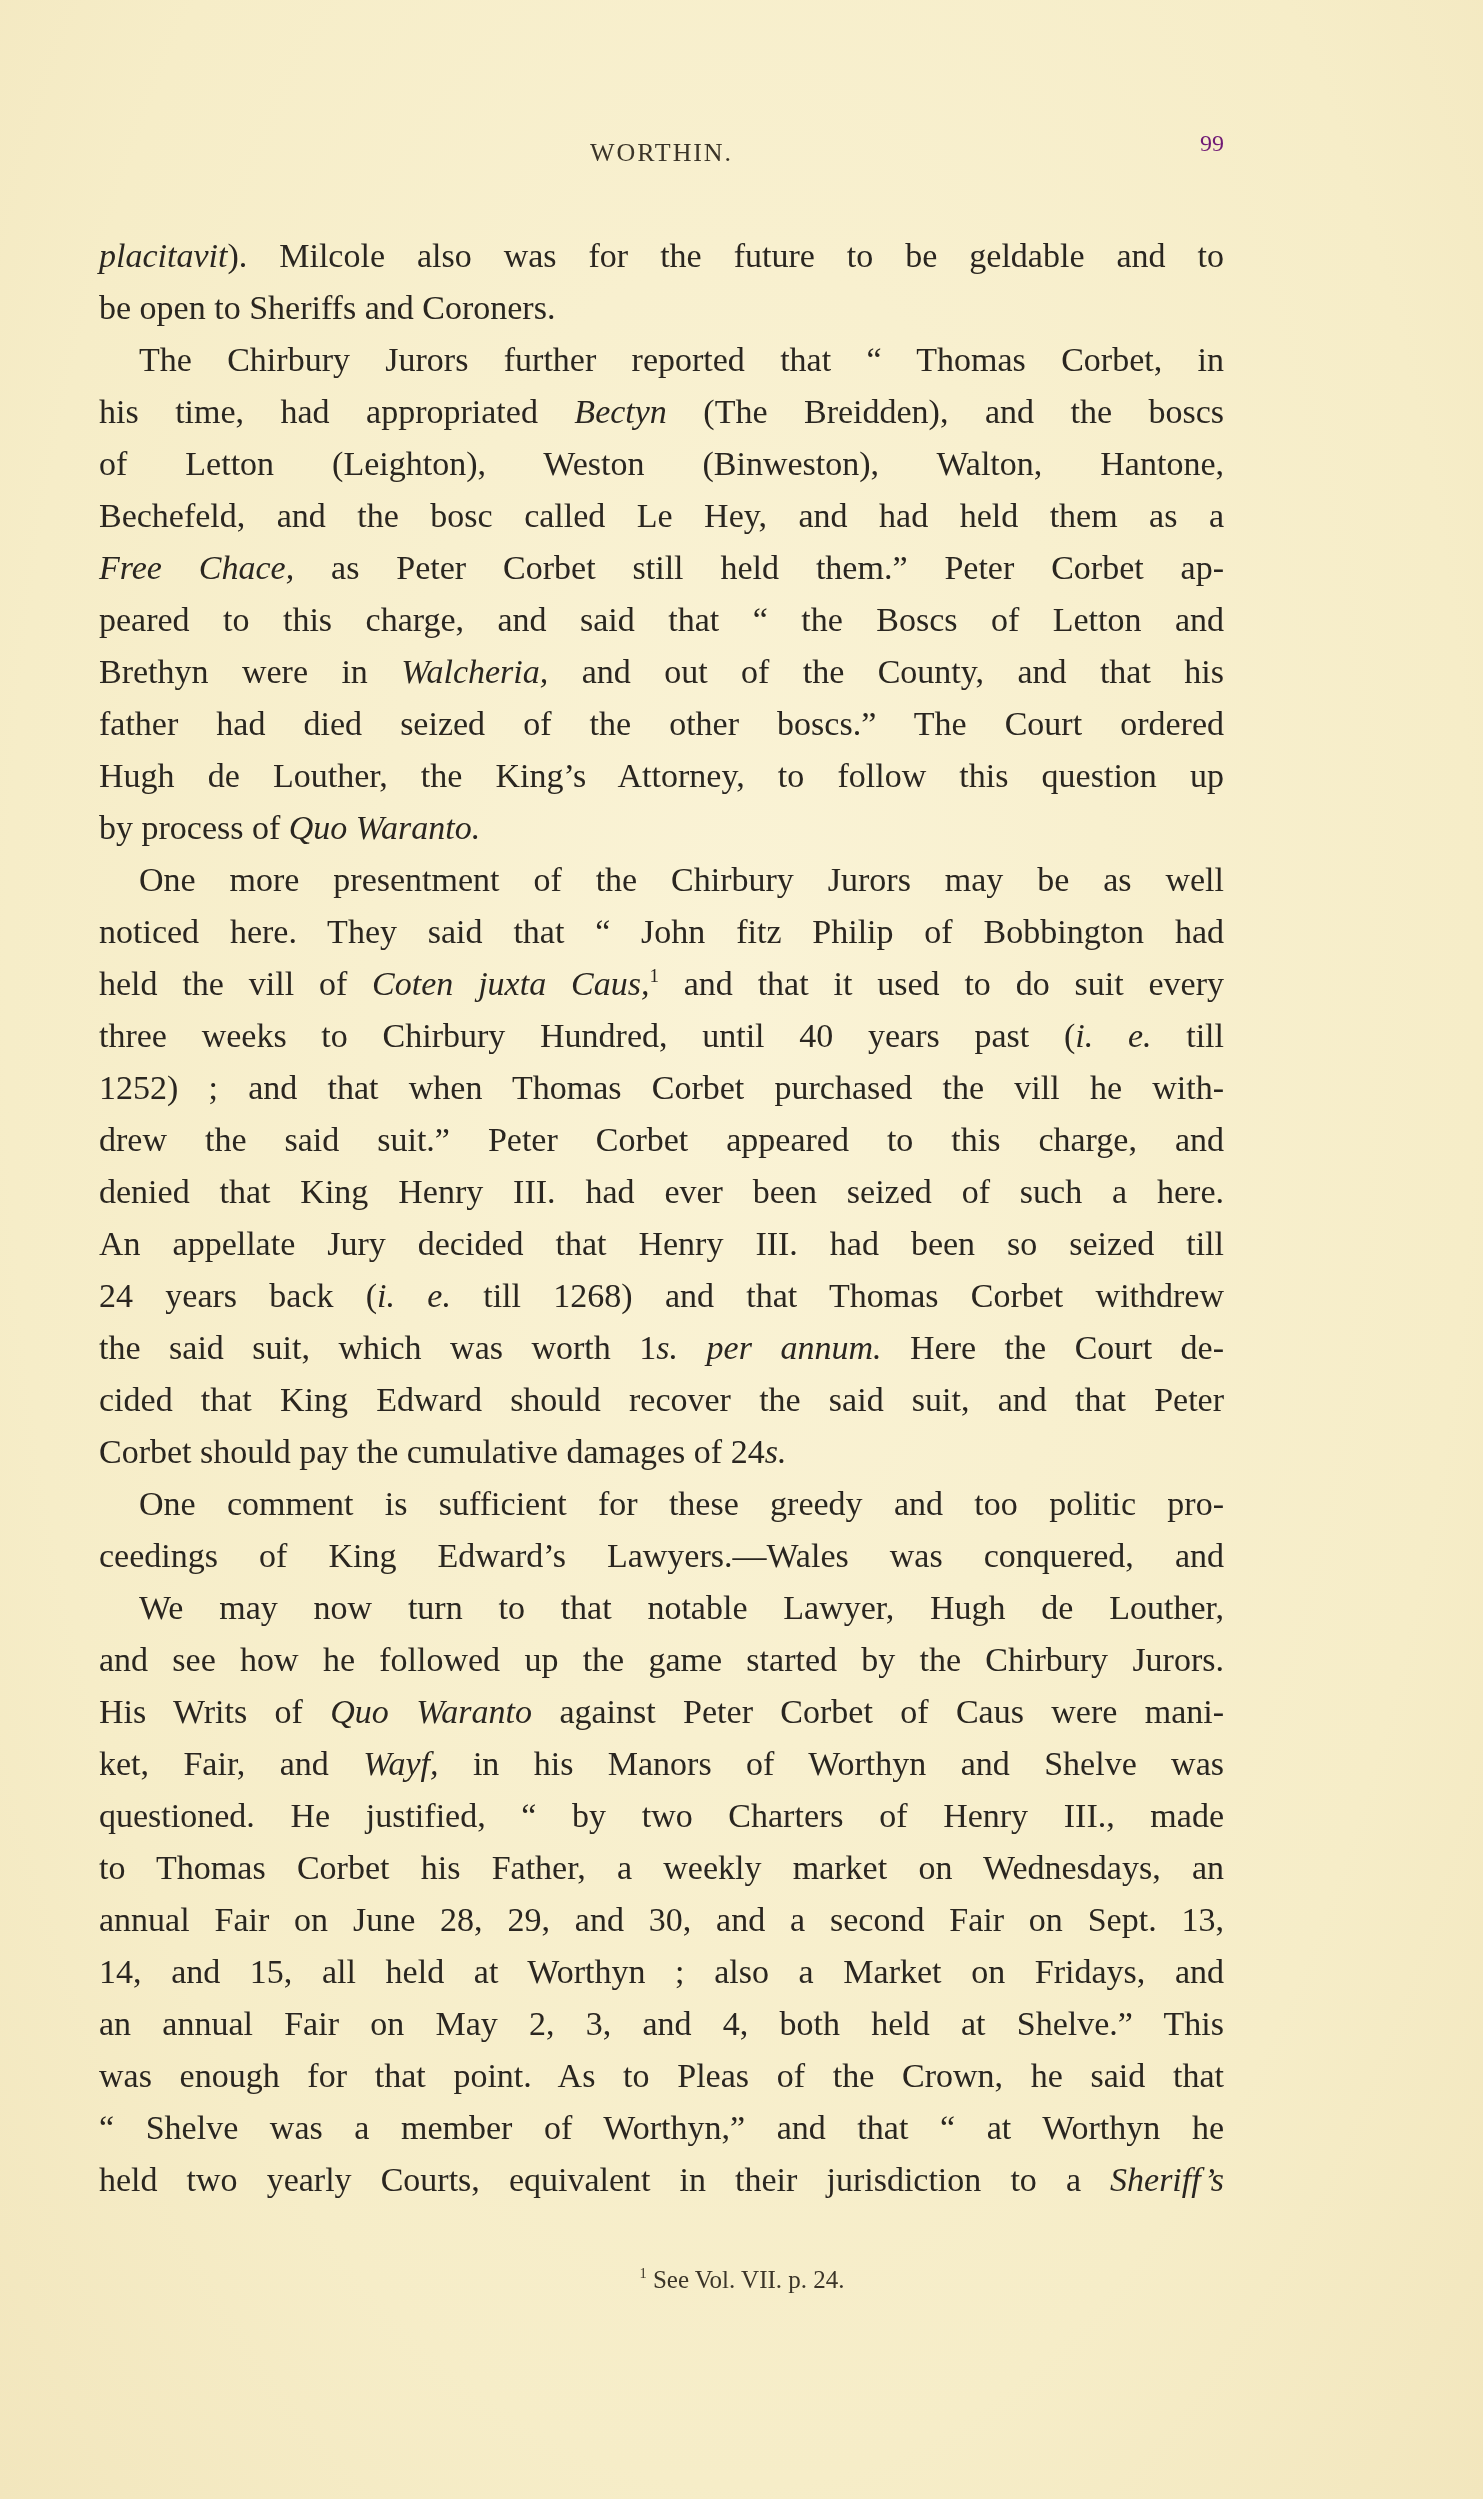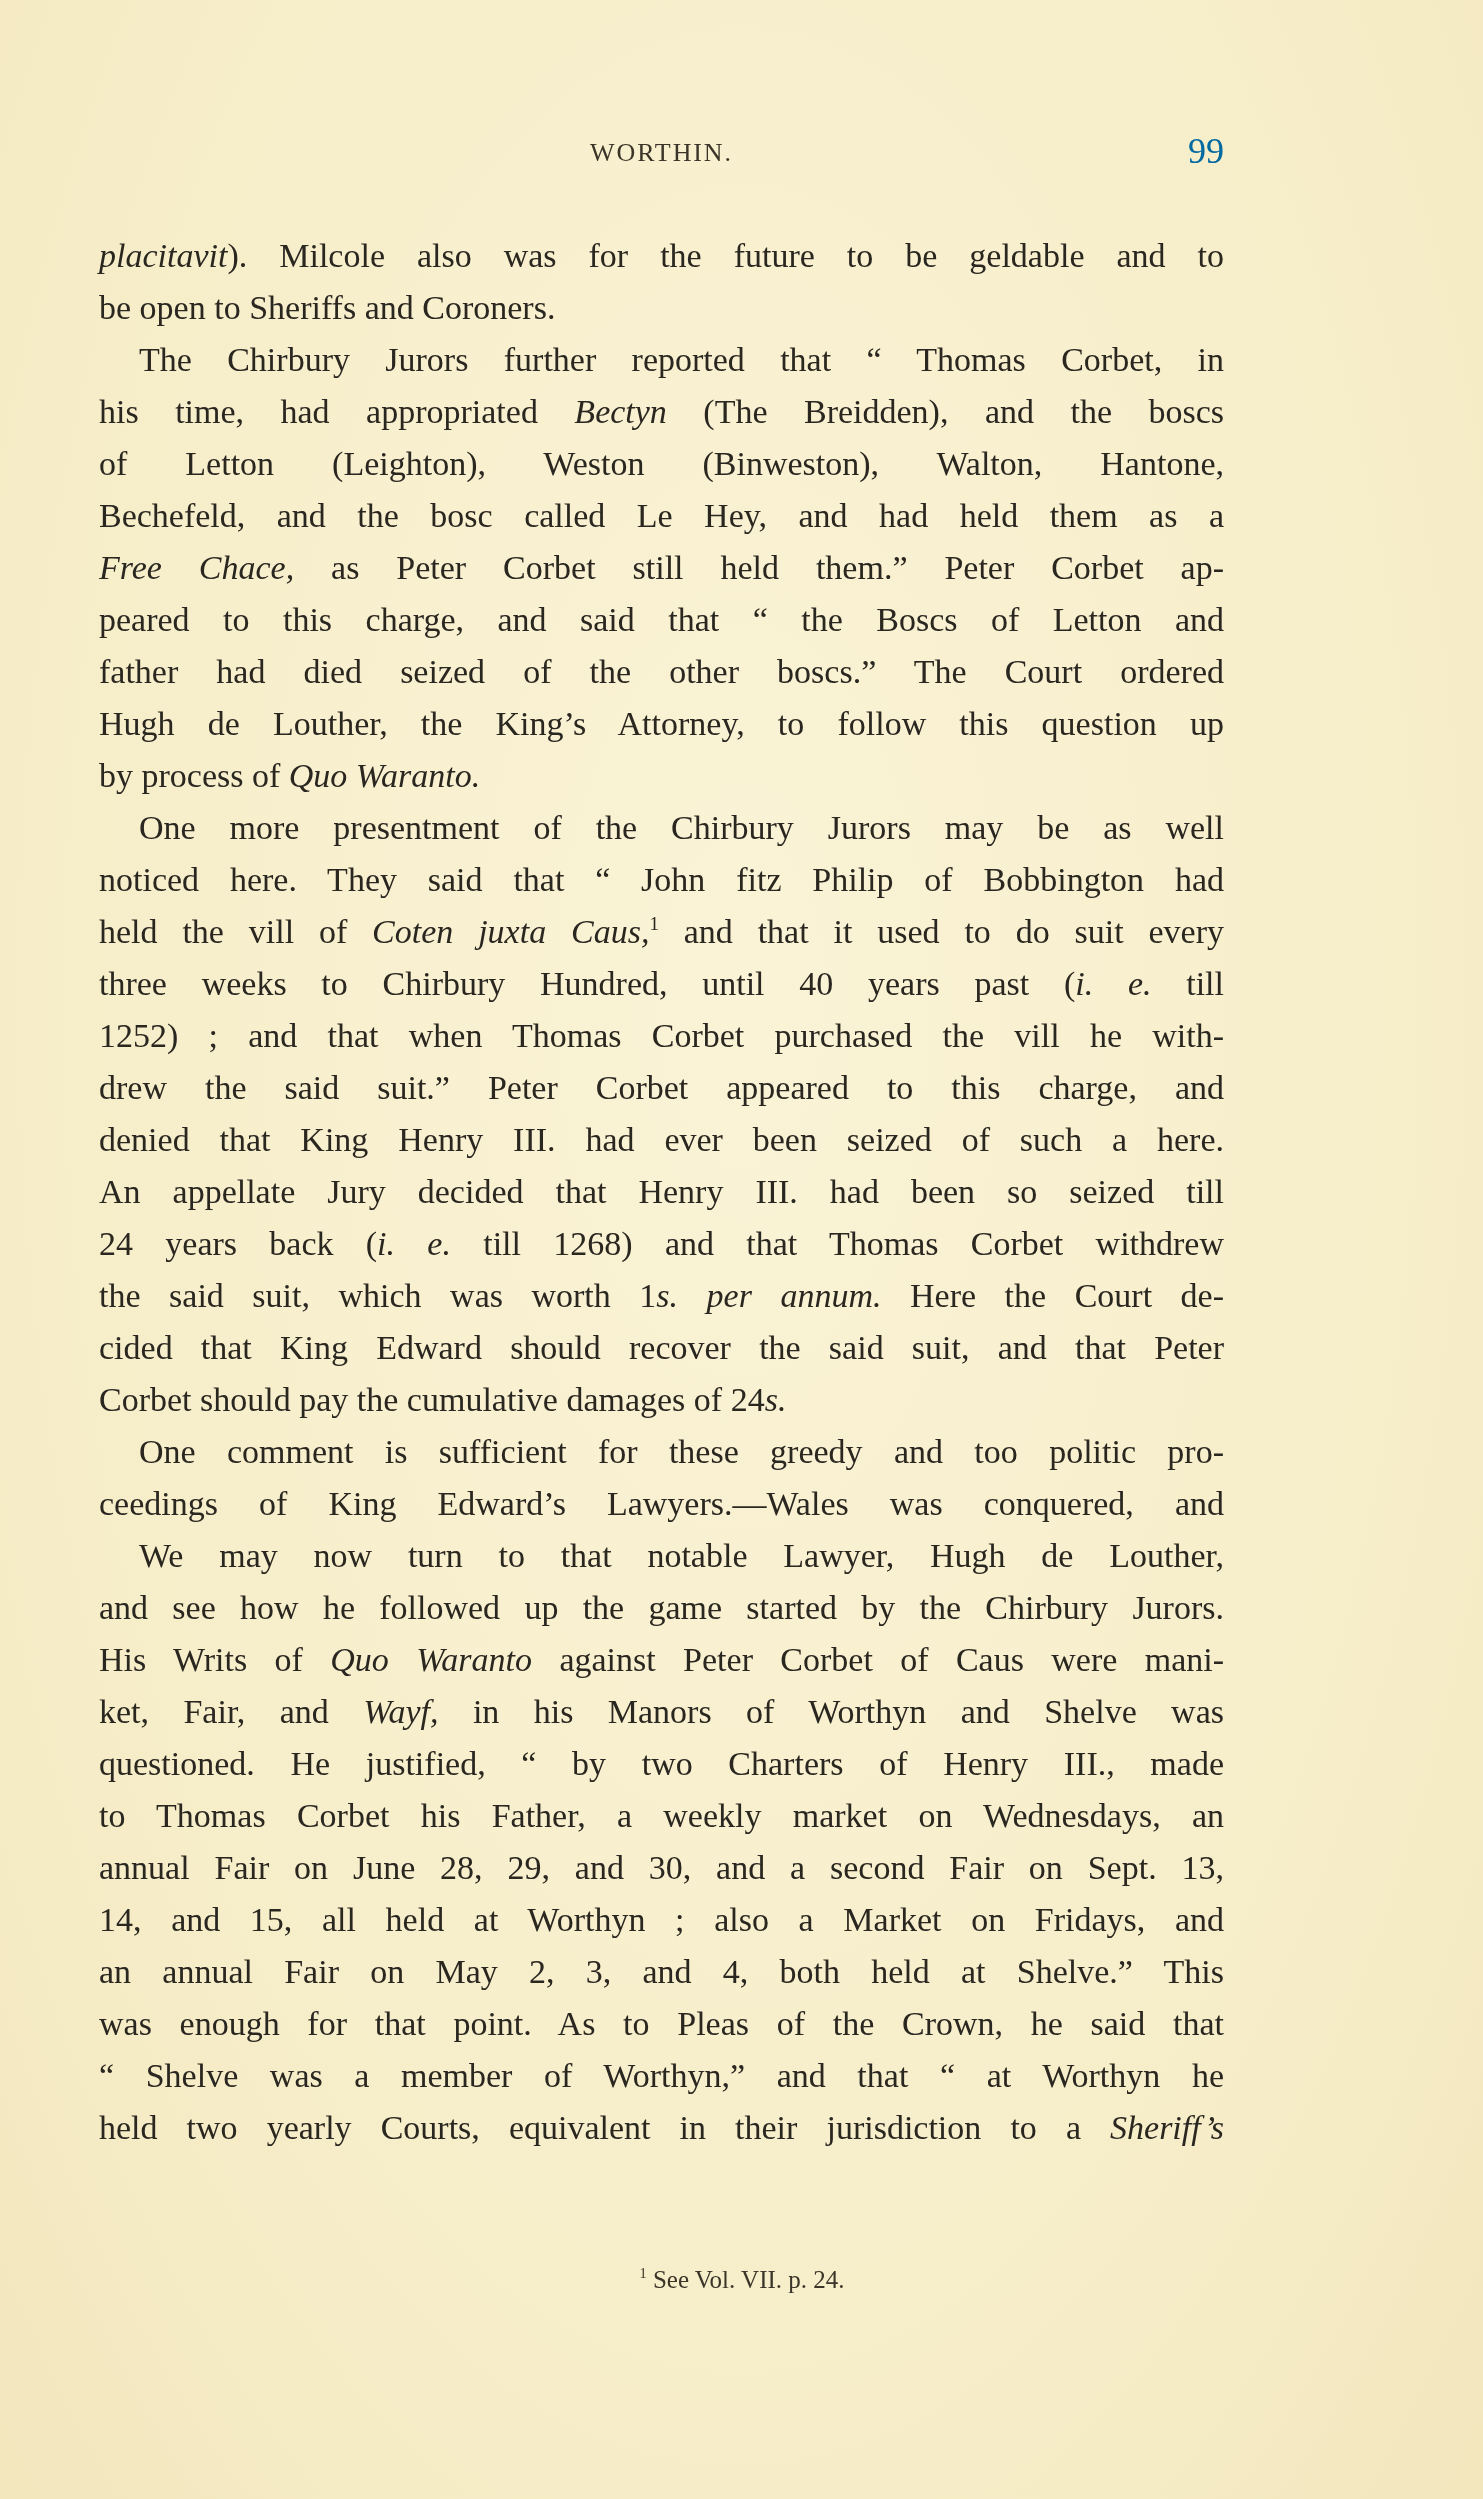--- a/index.html
+++ b/index.html
@@ -13,21 +13,21 @@
   }
   .page { position: absolute; left: 0; top: 0; width: 1484px; height: 1918px; padding-left: 48px; }
   .running-head {
     position: absolute; top: 134px; left: 99px; width: 1125px; height: 48px;
   }
   .running-title {
     position: absolute; left: 0; width: 1125px; text-align: center; top: 3.8px;
     font-size: 26px; letter-spacing: 1.9px; color: #3b3529;
   }
   .page-number {
-    position: absolute; right: 0; top: -3.8px; font-size: 36px; color: #0369a1;
+    position: absolute; right: 0; top: -3.8px; font-size: 24px; color: #701a75;
   }
   .body-text {
     position: absolute; left: 99px; top: 230px; width: 1125px;
     font-size: 34px; line-height: 52px;
   }
   .line {
     display: block; height: 52px; white-space: nowrap;
     text-align: justify; text-align-last: justify;
   }
   .line.last { text-align-last: left; }
@@ -51,20 +51,21 @@
 
   <div class="body-text" id="body-text">
       <div class="line"><i>placitavit</i><span>).  Milcole also was for the future to be geldable and to</span></div>
       <div class="line last"><span>be open to Sheriffs and Coroners.</span></div>
       <div class="line indent"><span>The Chirbury Jurors further reported that “ Thomas Corbet, in</span></div>
       <div class="line"><span>his time, had appropriated </span><i>Bectyn</i><span> (The Breidden), and the boscs</span></div>
       <div class="line"><span>of Letton (Leighton), Weston (Binweston), Walton, Hantone,</span></div>
       <div class="line"><span>Bechefeld, and the bosc called Le Hey, and had held them as a</span></div>
       <div class="line"><i>Free Chace,</i><span> as Peter Corbet still held them.”  Peter Corbet ap-</span></div>
       <div class="line"><span>peared to this charge, and said that “ the Boscs of Letton and</span></div>
+      <div class="line"><span>Brethyn were in </span><i>Walcheria,</i><span> and out of the County, and that his</span></div>
       <div class="line"><span>father had died seized of the other boscs.”  The Court ordered</span></div>
       <div class="line"><span>Hugh de Louther, the King’s Attorney, to follow this question up</span></div>
       <div class="line last"><span>by process of </span><i>Quo Waranto.</i></div>
       <div class="line indent"><span>One more presentment of the Chirbury Jurors may be as well</span></div>
       <div class="line"><span>noticed here.  They said that “ John fitz Philip of Bobbington had</span></div>
       <div class="line"><span>held the vill of </span><i>Coten juxta Caus,</i><sup>1</sup><span> and that it used to do suit every</span></div>
       <div class="line"><span>three weeks to Chirbury Hundred, until 40 years past (</span><i>i. e.</i><span> till</span></div>
       <div class="line"><span>1252) ; and that when Thomas Corbet purchased the vill he with-</span></div>
       <div class="line"><span>drew the said suit.”  Peter Corbet appeared to this charge, and</span></div>
       <div class="line"><span>denied that King Henry III. had ever been seized of such a here.</span></div>

